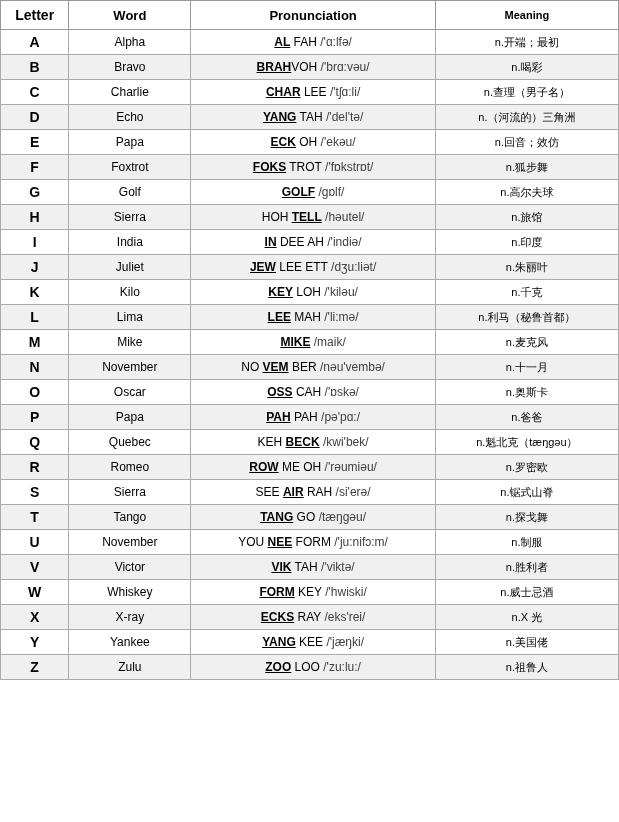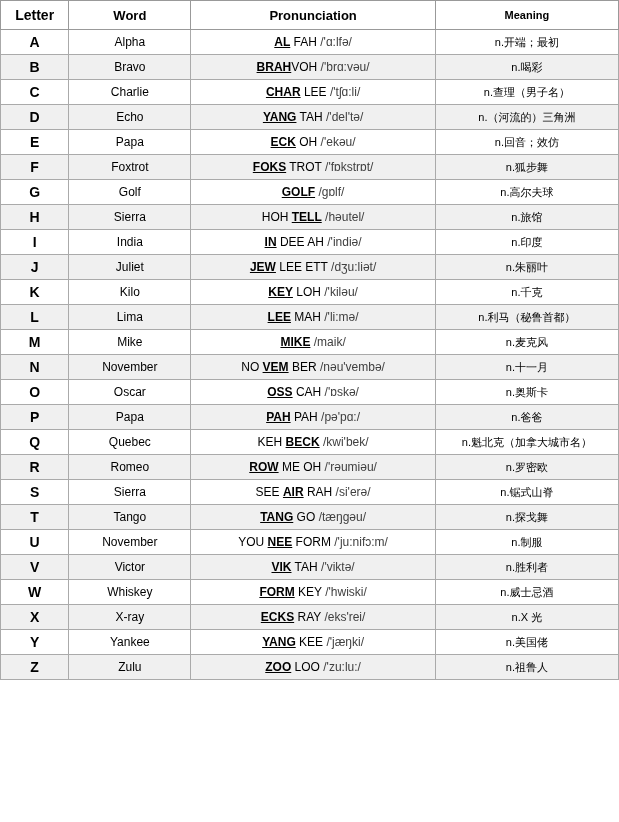--- a/index.html
+++ b/index.html
@@ -183,21 +183,21 @@
         <tr>
           <td class="letter-col">P</td>
           <td class="word-col">Papa</td>
           <td class="pron-col"><span><span class="underline">PAH</span> PAH</span><span class="pron-ipa">  /pə'pɑ:/</span></td>
           <td class="meaning-col">n.爸爸</td>
         </tr>
         <tr>
           <td class="letter-col">Q</td>
           <td class="word-col">Quebec</td>
           <td class="pron-col"><span>KEH <span class="underline">BECK</span></span><span class="pron-ipa">  /kwi'bek/</span></td>
-          <td class="meaning-col">n.魁北克（加拿大城市名）</td>
+          <td class="meaning-col">n.魁北克（tæŋgəu）</td>
         </tr>
         <tr>
           <td class="letter-col">R</td>
           <td class="word-col">Romeo</td>
           <td class="pron-col"><span><span class="underline">ROW</span> ME OH</span><span class="pron-ipa">  /'rəumiəu/</span></td>
           <td class="meaning-col">n.罗密欧</td>
         </tr>
         <tr>
           <td class="letter-col">S</td>
           <td class="word-col">Sierra</td>

